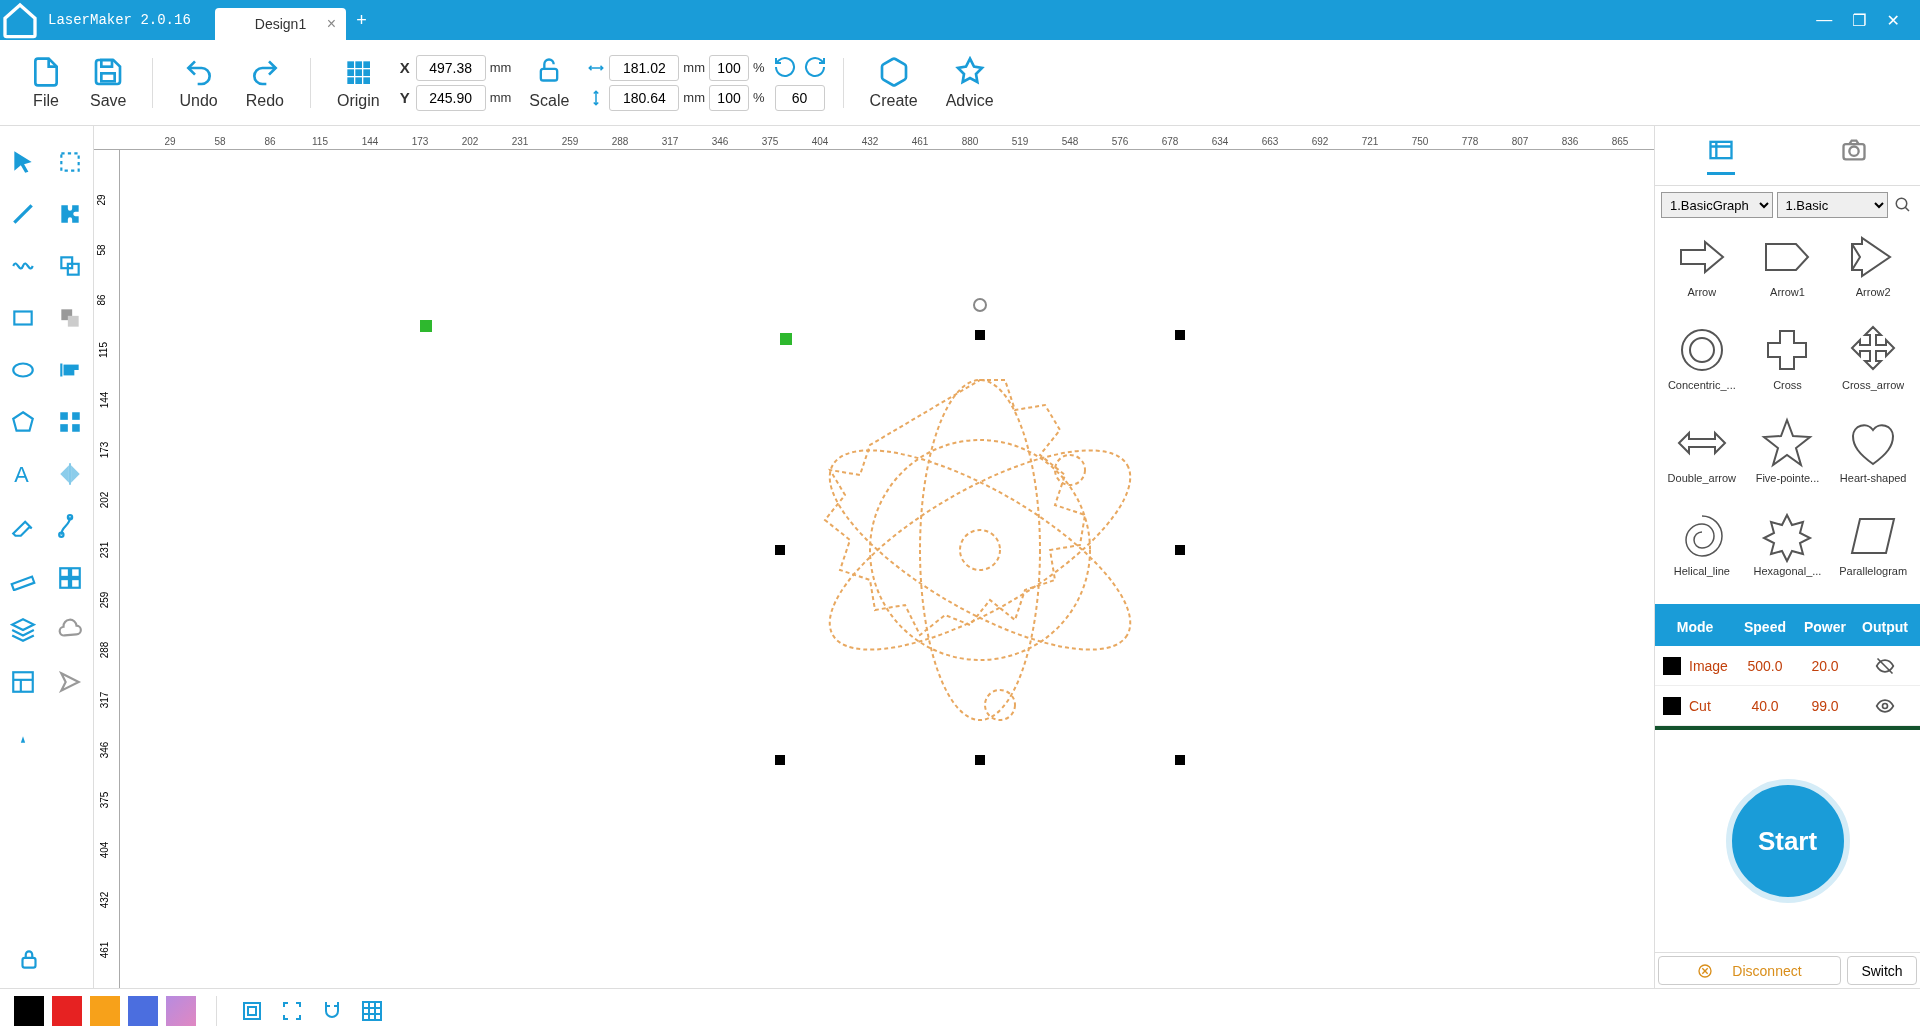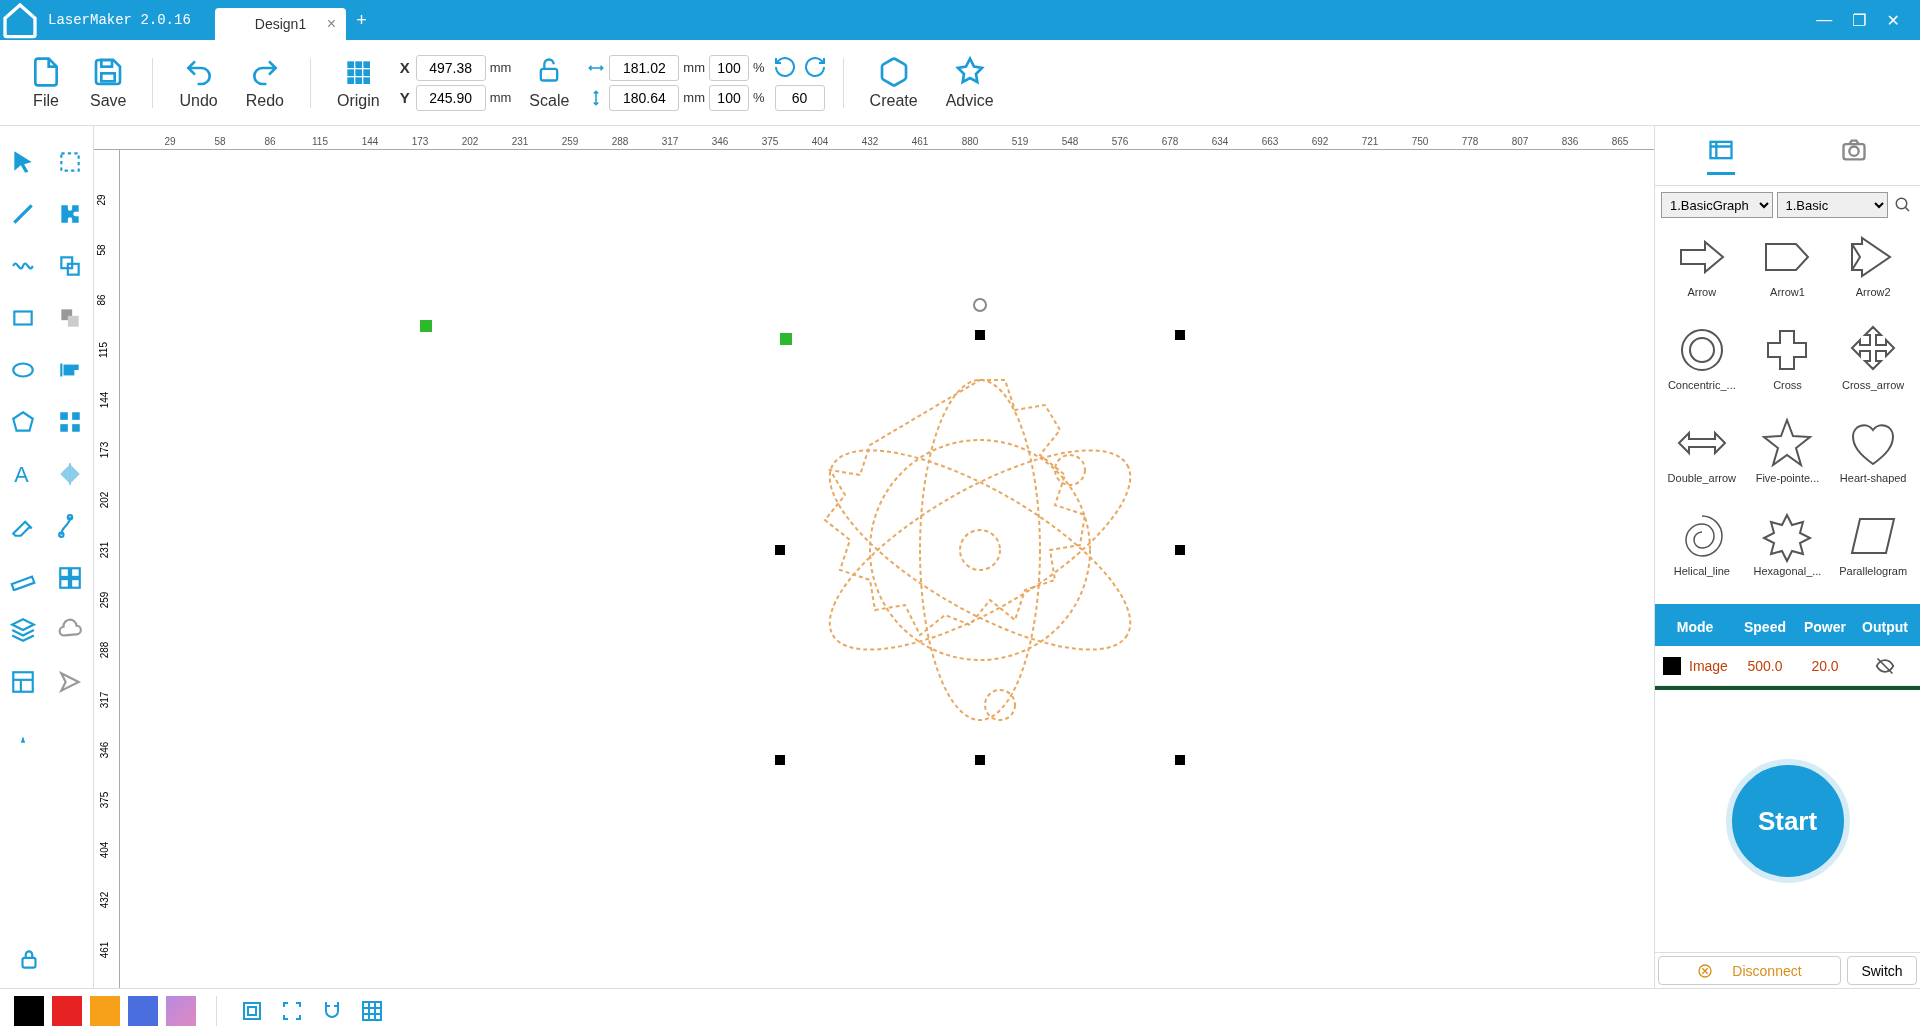--- a/index.html
+++ b/index.html
@@ -593,20 +593,34 @@
             </div>
             <div style="width:60px;text-align:center;">500.0</div>
             <div style="width:60px;text-align:center;">20.0</div>
             <div style="width:60px;display:flex;justify-content:center;">
               <svg width="20" height="20" viewBox="0 0 24 24" fill="none" stroke="#555" stroke-width="2">
                 <path d="M2 12s4-7 10-7 10 7 10 7-4 7-10 7-10-7-10-7z"></path>
                 <line x1="3" y1="3" x2="21" y2="21"></line>
               </svg>
             </div>
           </div>
+          <div class="layer-row">
+            <div style="width:80px;display:flex;align-items:center;">
+              <div class="color-swatch"></div>
+              <span>Cut</span>
+            </div>
+            <div style="width:60px;text-align:center;">40.0</div>
+            <div style="width:60px;text-align:center;">99.0</div>
+            <div style="width:60px;display:flex;justify-content:center;">
+              <svg width="20" height="20" viewBox="0 0 24 24" fill="none" stroke="#555" stroke-width="2">
+                <path d="M2 12s4-7 10-7 10 7 10 7-4 7-10 7-10-7-10-7z"></path>
+                <circle cx="12" cy="12" r="3"></circle>
+              </svg>
+            </div>
+          </div>
         </div>
     </div>
     <div class="start-area">
       <div class="start-btn">Start</div>
     </div>
     <div class="rp-bottom">
       <div class="rp-disconnect">
         <svg width="16" height="16" viewBox="0 0 24 24" fill="none" stroke="#d98e1a" stroke-width="2">
             <circle cx="12" cy="12" r="9"></circle>
             <line x1="8" y1="8" x2="16" y2="16"></line>

